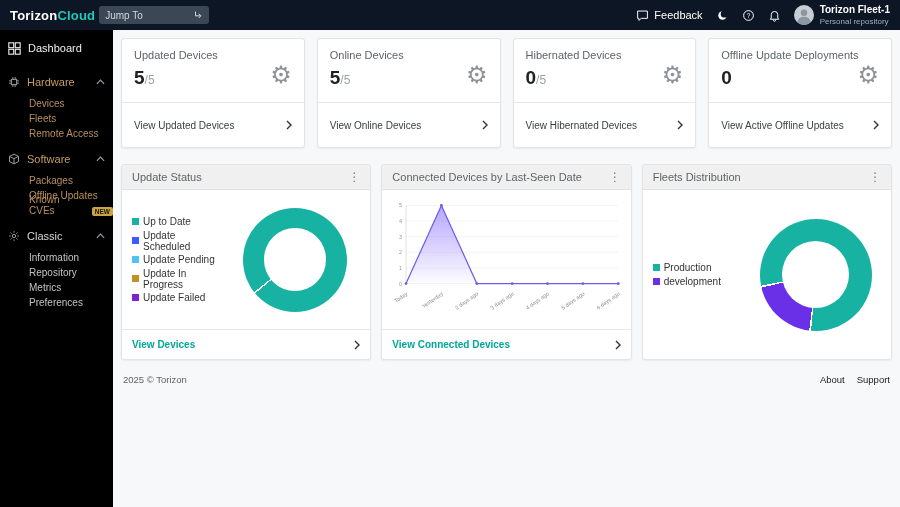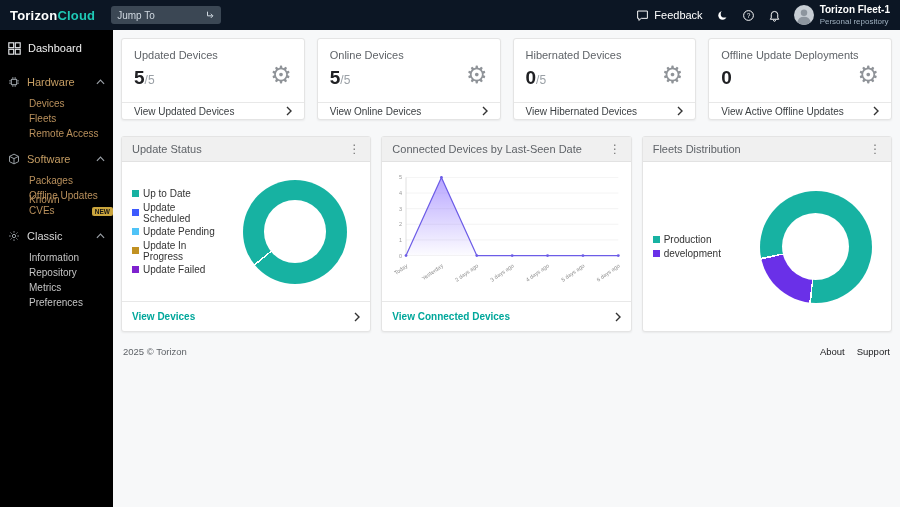--- a/index.html
+++ b/index.html
@@ -3,21 +3,21 @@
 <meta charset="utf-8">
 <style>
 *{margin:0;padding:0;box-sizing:border-box}
 html,body{width:900px;height:507px}
 body{font-family:"Liberation Sans",sans-serif;background:#fff;overflow:hidden}
 .app{position:relative;width:900px;height:507px}
 
 .topbar{position:absolute;top:0;left:0;right:0;height:30px;background:#0c1624;display:flex;align-items:center;color:#fff;z-index:5}
 .brand{margin-left:10px;font-size:13px;font-weight:bold;letter-spacing:.2px;cursor:pointer;white-space:nowrap}
 .brand .cloud{color:#1fc9b6}
-.jump{margin-left:16px;width:110px;height:18px;background:#3b4754;border-radius:3px;display:flex;align-items:center;padding:0 6px;gap:4px;cursor:pointer}
+.jump{margin-left:4px;width:110px;height:18px;background:#3b4754;border-radius:3px;display:flex;align-items:center;padding:0 6px;gap:4px;cursor:pointer}
 .jump input{flex:1;min-width:0;background:transparent;border:none;outline:none;color:#cfd8e0;font-size:10px}
 .jump input::placeholder{color:#cfd8e0;opacity:1}
 .welcome{margin-left:14px;line-height:1.2}
 .welcome .t{font-size:10px;font-weight:bold;display:block}
 .welcome .l{font-size:8px;color:#a9b8c6;cursor:pointer;display:block}
 .top-right{margin-left:auto;display:flex;align-items:center;gap:13px;margin-right:10px}
 .fb{display:flex;align-items:center;gap:5px;font-size:11px;cursor:pointer}
 .iconbtn{display:flex;align-items:center;cursor:pointer}
 .acct{display:flex;align-items:center;gap:6px;cursor:pointer}
 .acct .nm{font-size:10px;font-weight:bold;line-height:1.25;display:block}
@@ -34,21 +34,21 @@
 .badge{background:#caa53d;color:#131313;font-size:6.5px;font-weight:bold;border-radius:2px;padding:1px 3px;margin-left:4px;line-height:1.1}
 
 .main{position:absolute;top:30px;left:113px;right:0;bottom:0;background:#f7f8f9;padding:8px;overflow:hidden}
 .stats{display:flex;gap:12px}
 .stat-card{flex:1;background:#fff;border:1px solid #e4e4e4;border-radius:3px;box-shadow:0 1px 2px rgba(0,0,0,.06);position:relative}
 .stat-top{padding:10px 12px 8px;height:63px}
 .stat-title{font-size:11px;color:#5f6368}
 .stat-value{margin-top:6px;font-size:19px;font-weight:bold;color:#202124}
 .stat-value .total{font-size:12px;font-weight:normal;color:#9aa0a6}
 .gear{position:absolute;right:12px;top:24px;font-size:24px;color:#8f9398;line-height:1}
-.stat-foot{border-top:1px solid #e8e8e8;height:17px;display:flex;align-items:center;justify-content:space-between;padding:0 12px;cursor:pointer}
+.stat-foot{border-top:1px solid #e8e8e8;height:45px;display:flex;align-items:center;justify-content:space-between;padding:0 12px;cursor:pointer}
 .stat-foot .lbl{font-size:10px;color:#3c4043}
 .charts{display:flex;gap:10px;margin-top:16px}
 .chart-card{flex:1;min-width:0;background:#fff;border:1px solid #e4e4e4;border-radius:3px;box-shadow:0 1px 2px rgba(0,0,0,.06);display:flex;flex-direction:column;height:196px}
 .chart-head{height:25px;background:#f0f0f0;border-bottom:1px solid #e2e2e2;display:flex;align-items:center;justify-content:space-between;padding:0 10px;flex:0 0 25px}
 .chart-head .ttl{font-size:11px;color:#5f6368}
 .dots{font-size:12px;color:#777;cursor:pointer}
 .chart-body{flex:1;position:relative;display:flex;align-items:center;min-height:0}
 .legend{margin-left:10px;width:88px;flex:0 0 88px}
 .legend-row{display:flex;align-items:center;gap:4px;margin:2.5px 0}
 .legend-row .sw{width:7px;height:7px;flex:0 0 7px}

